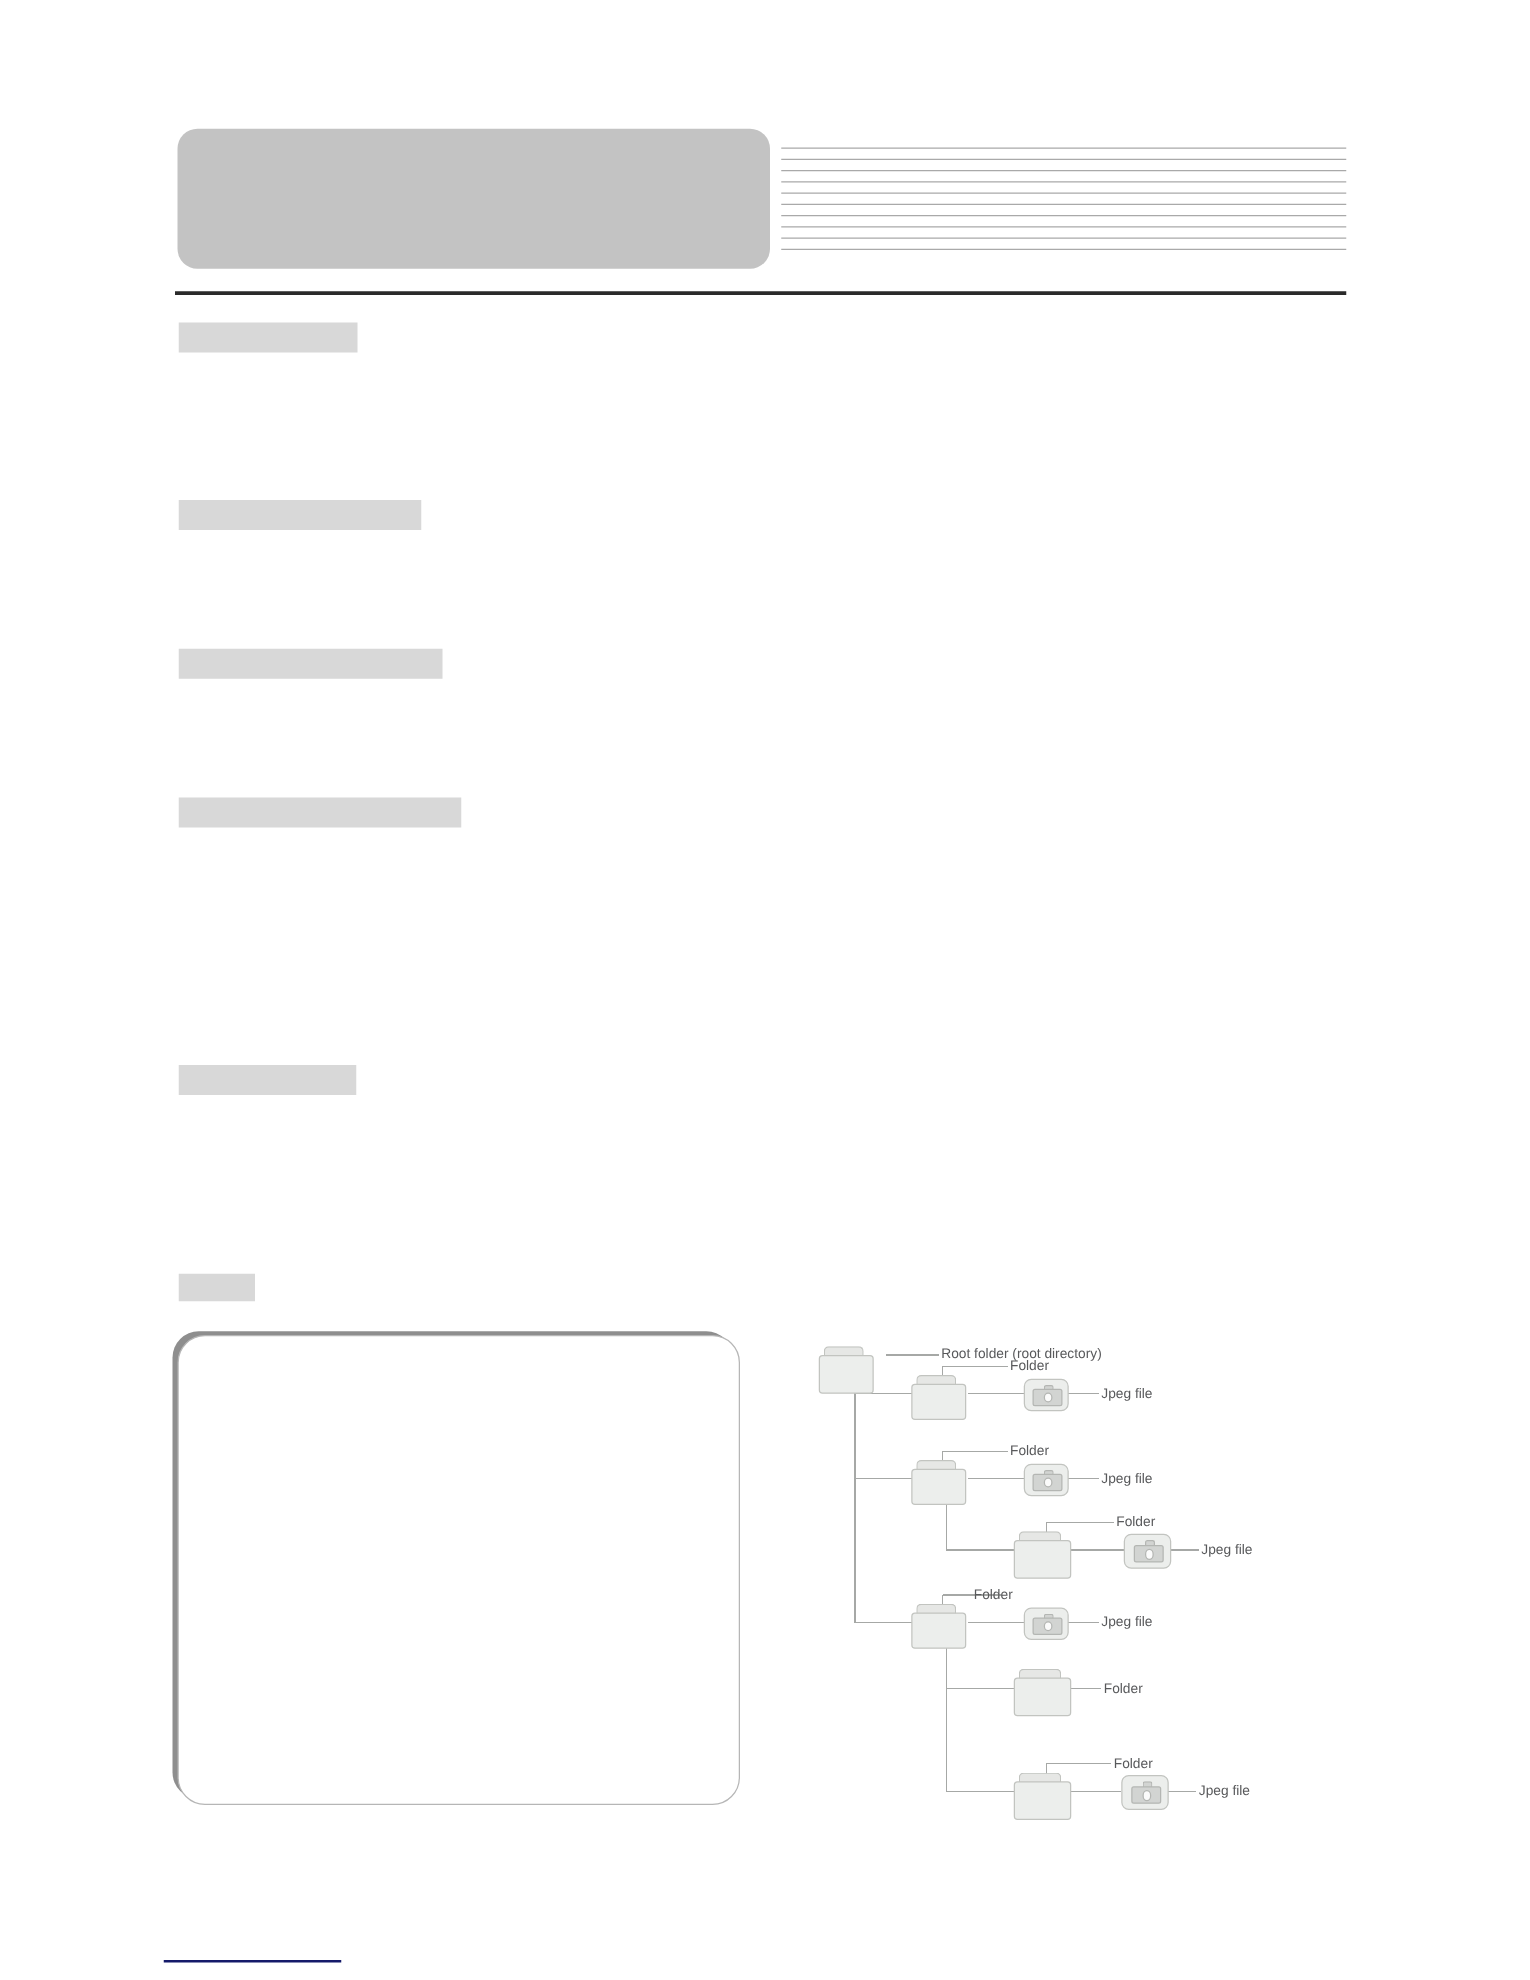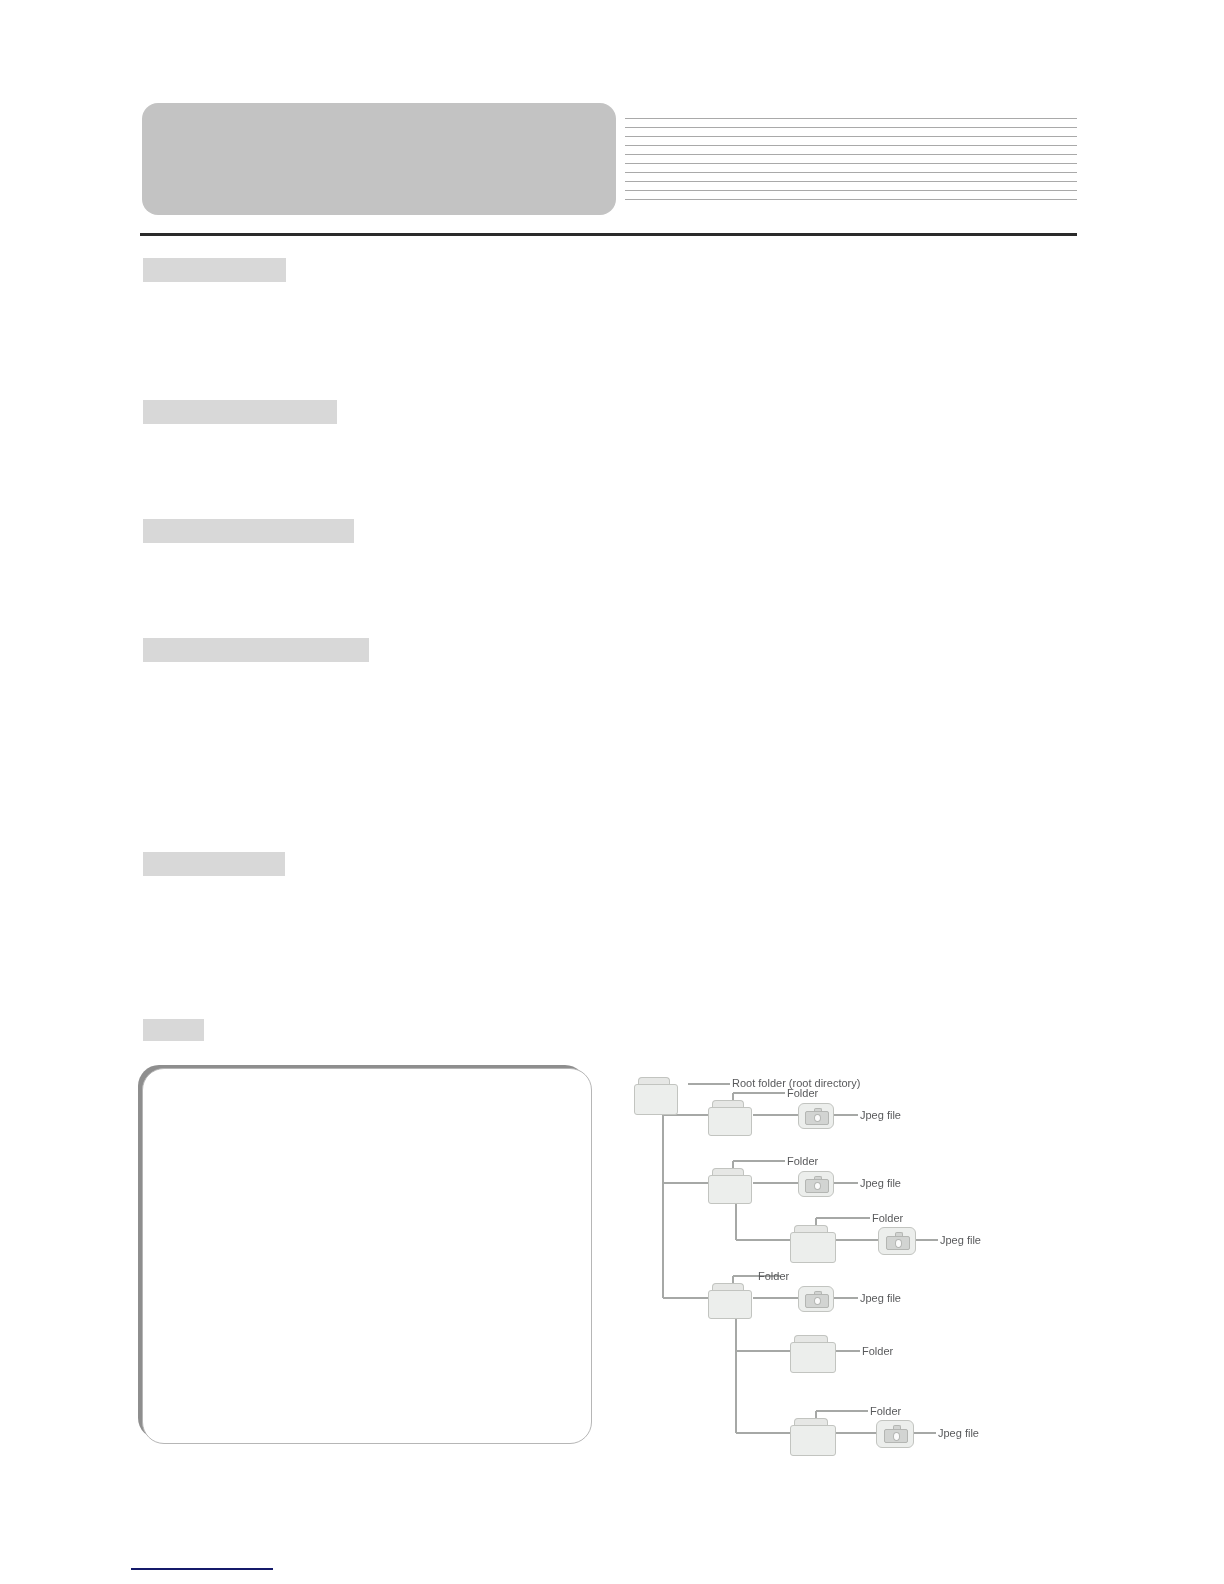--- a/index.html
+++ b/index.html
@@ -68,21 +68,21 @@
     height: 374px;
     border: 1px solid #b6b6b6;
     border-radius: 22px;
     background: #ffffff;
     box-shadow: -5px -4px 0 -1px #8e8e8e;
   }
 
   
   #tree {
     position: absolute;
-    left: 620px;
+    left: 641px;
     top: 1055px;
     width: 420px;
     height: 400px;
     text-decoration: underline;
   }
   .tree-svg { display: block; }
 
   
   .folder {
     position: absolute;

